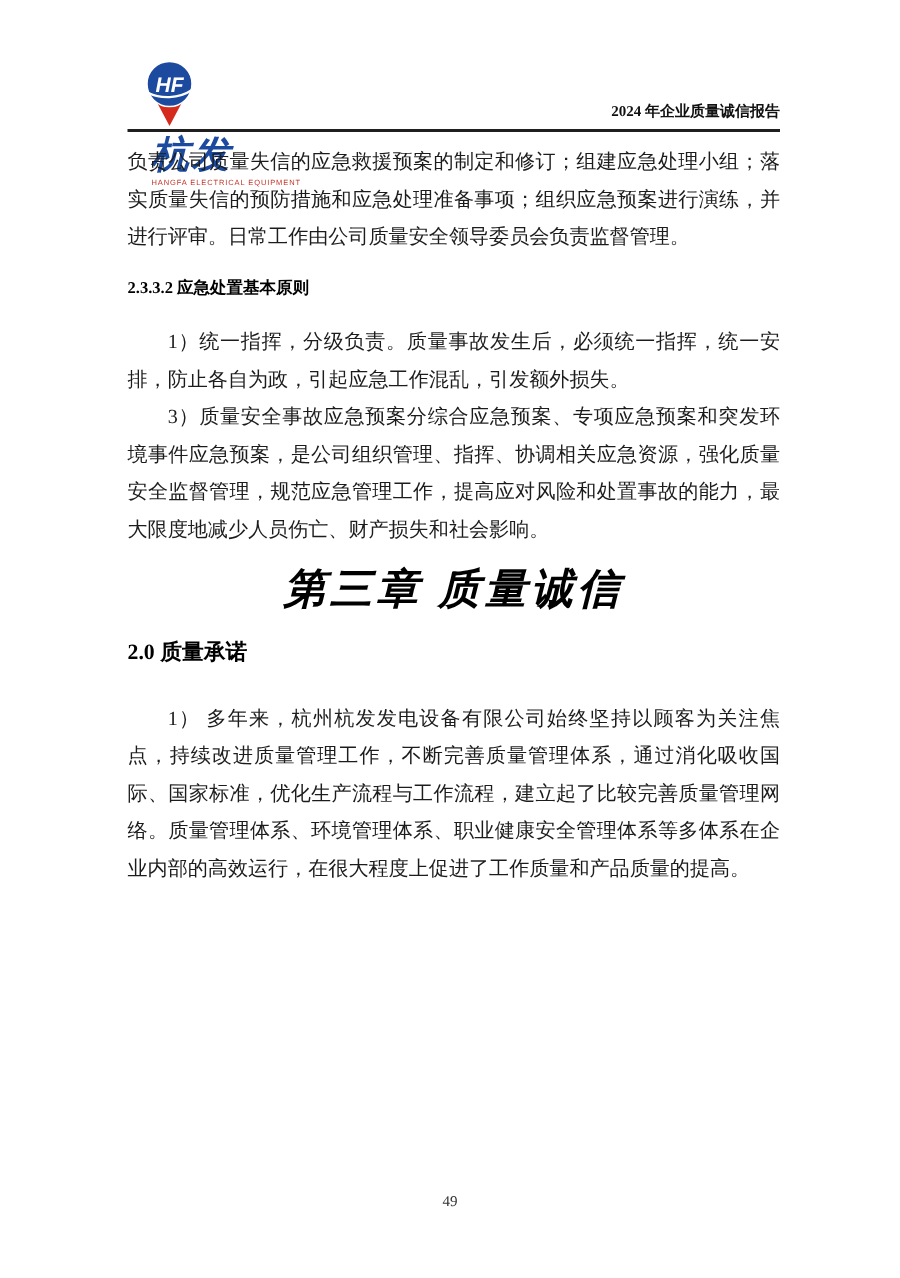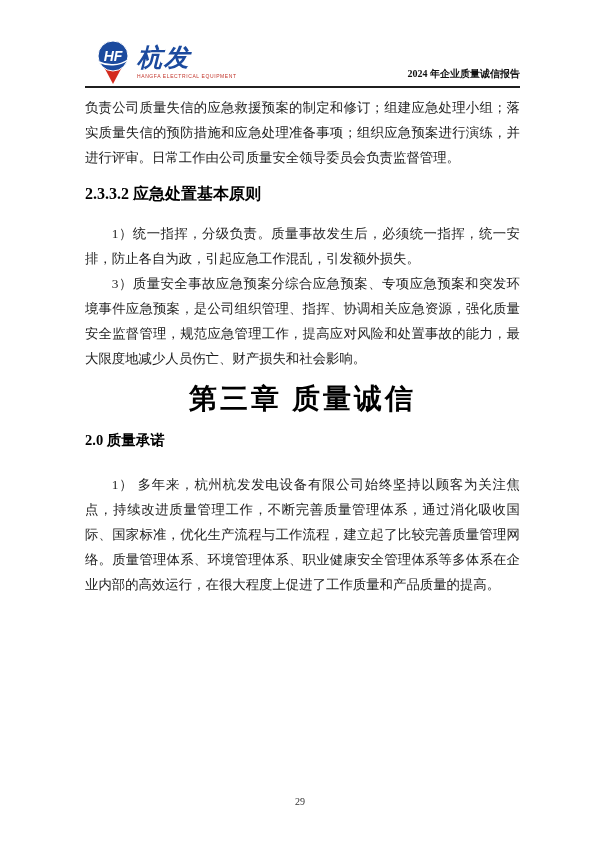--- a/index.html
+++ b/index.html
@@ -22,20 +22,21 @@
     right: 80px;
     height: 48px;
     border-bottom: 2px solid #1f1f1f;
   }
   .logo {
     position: absolute;
     left: 10px;
     top: 0;
     display: flex;
     align-items: flex-start;
+    flex-direction: column;
   }
   .logo-mark { display: block; }
   .logo-textwrap { margin-left: 6px; padding-top: 4px; }
   .logo-brand {
     font-size: 25px;
     line-height: 28px;
     font-weight: bold;
     font-style: italic;
     color: #1b4a9e;
     letter-spacing: 2px;
@@ -64,32 +65,33 @@
   }
   .para {
     font-size: 13.4px;
     line-height: 25px;
     text-align: justify;
     text-justify: inter-ideograph;
     text-indent: 2em;
   }
   .para.intro { text-indent: 0; margin-top: 3px; }
   .subheading {
-    font-size: 16px;
+    font-size: 11px;
     font-weight: bold;
     color: #000;
     margin: 14px 0 16px;
   }
   .chapter-title {
     font-size: 28px;
     font-weight: bold;
     color: #000;
     text-align: center;
     letter-spacing: 3px;
     margin: 9px 0 13px;
+    font-style: italic;
   }
   .section-heading {
     font-size: 14.5px;
     font-weight: bold;
     color: #000;
     margin: 0 0 22px;
   }
   
   .footer {
     position: absolute;
@@ -133,15 +135,15 @@
     <p class="para">3）质量安全事故应急预案分综合应急预案、专项应急预案和突发环境事件应急预案，是公司组织管理、指挥、协调相关应急资源，强化质量安全监督管理，规范应急管理工作，提高应对风险和处置事故的能力，最大限度地减少人员伤亡、财产损失和社会影响。</p>
 
     <h1 class="chapter-title">第三章 质量诚信</h1>
 
     <h3 class="section-heading">2.0 质量承诺</h3>
 
     <p class="para">1） 多年来，杭州杭发发电设备有限公司始终坚持以顾客为关注焦点，持续改进质量管理工作，不断完善质量管理体系，通过消化吸收国际、国家标准，优化生产流程与工作流程，建立起了比较完善质量管理网络。质量管理体系、环境管理体系、职业健康安全管理体系等多体系在企业内部的高效运行，在很大程度上促进了工作质量和产品质量的提高。</p>
 
   </div>
 
-  <div class="footer">29</div>
+  <div class="footer">49</div>
 
 </div>
 
 </body></html>

